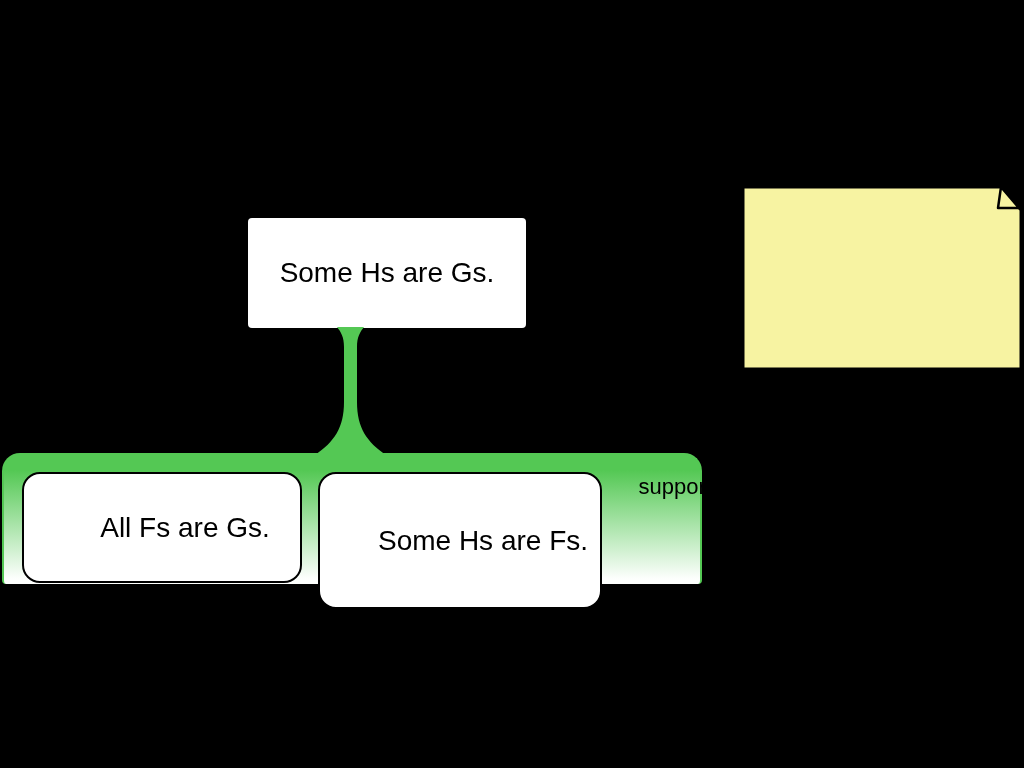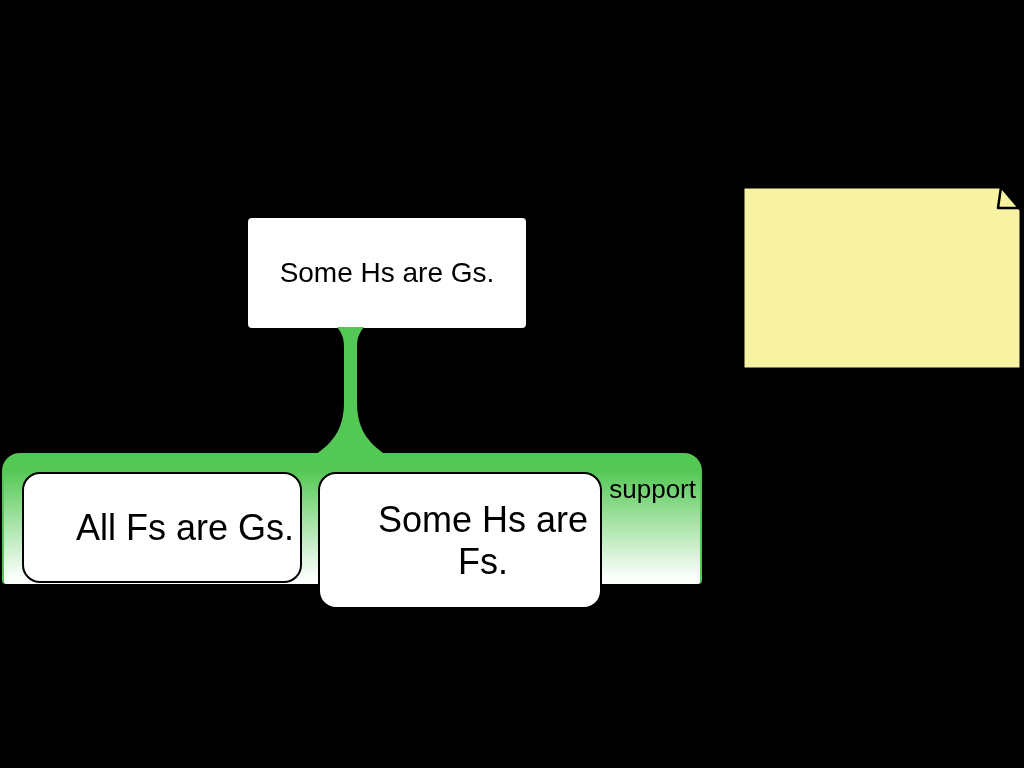--- a/index.html
+++ b/index.html
@@ -41,36 +41,36 @@
     width: 700px; height: 131px;
     box-sizing: border-box;
     border: 2px solid #54c854;
     border-bottom: none;
     border-radius: 18px 18px 4px 4px;
     background: linear-gradient(180deg, #54c854 0%, #54c854 12%, #fdfffd 96%);
   }
   .support-label {
     position: absolute;
     top: 476px;
-    right: 328px;
-    font-size: 26px;
+    right: 312px;
+    font-size: 22px;
     color: #000000;
     line-height: 1;
   }
 
   
   .premise-box {
     position: absolute;
     background: #ffffff;
     border: 2px solid #000000;
     border-radius: 18px;
     box-sizing: border-box;
     display: flex; align-items: center; justify-content: center;
     text-align: center;
-    font-size: 36px;
+    font-size: 28px;
     color: #000000;
     cursor: default;
     padding-left: 46px;
   }
   .premise-1 { left: 22px;  top: 472px; width: 280px; height: 111px; }
   .premise-2 { left: 318px; top: 472px; width: 284px; height: 137px; }
 
   
   .note-svg {
     position: absolute;

